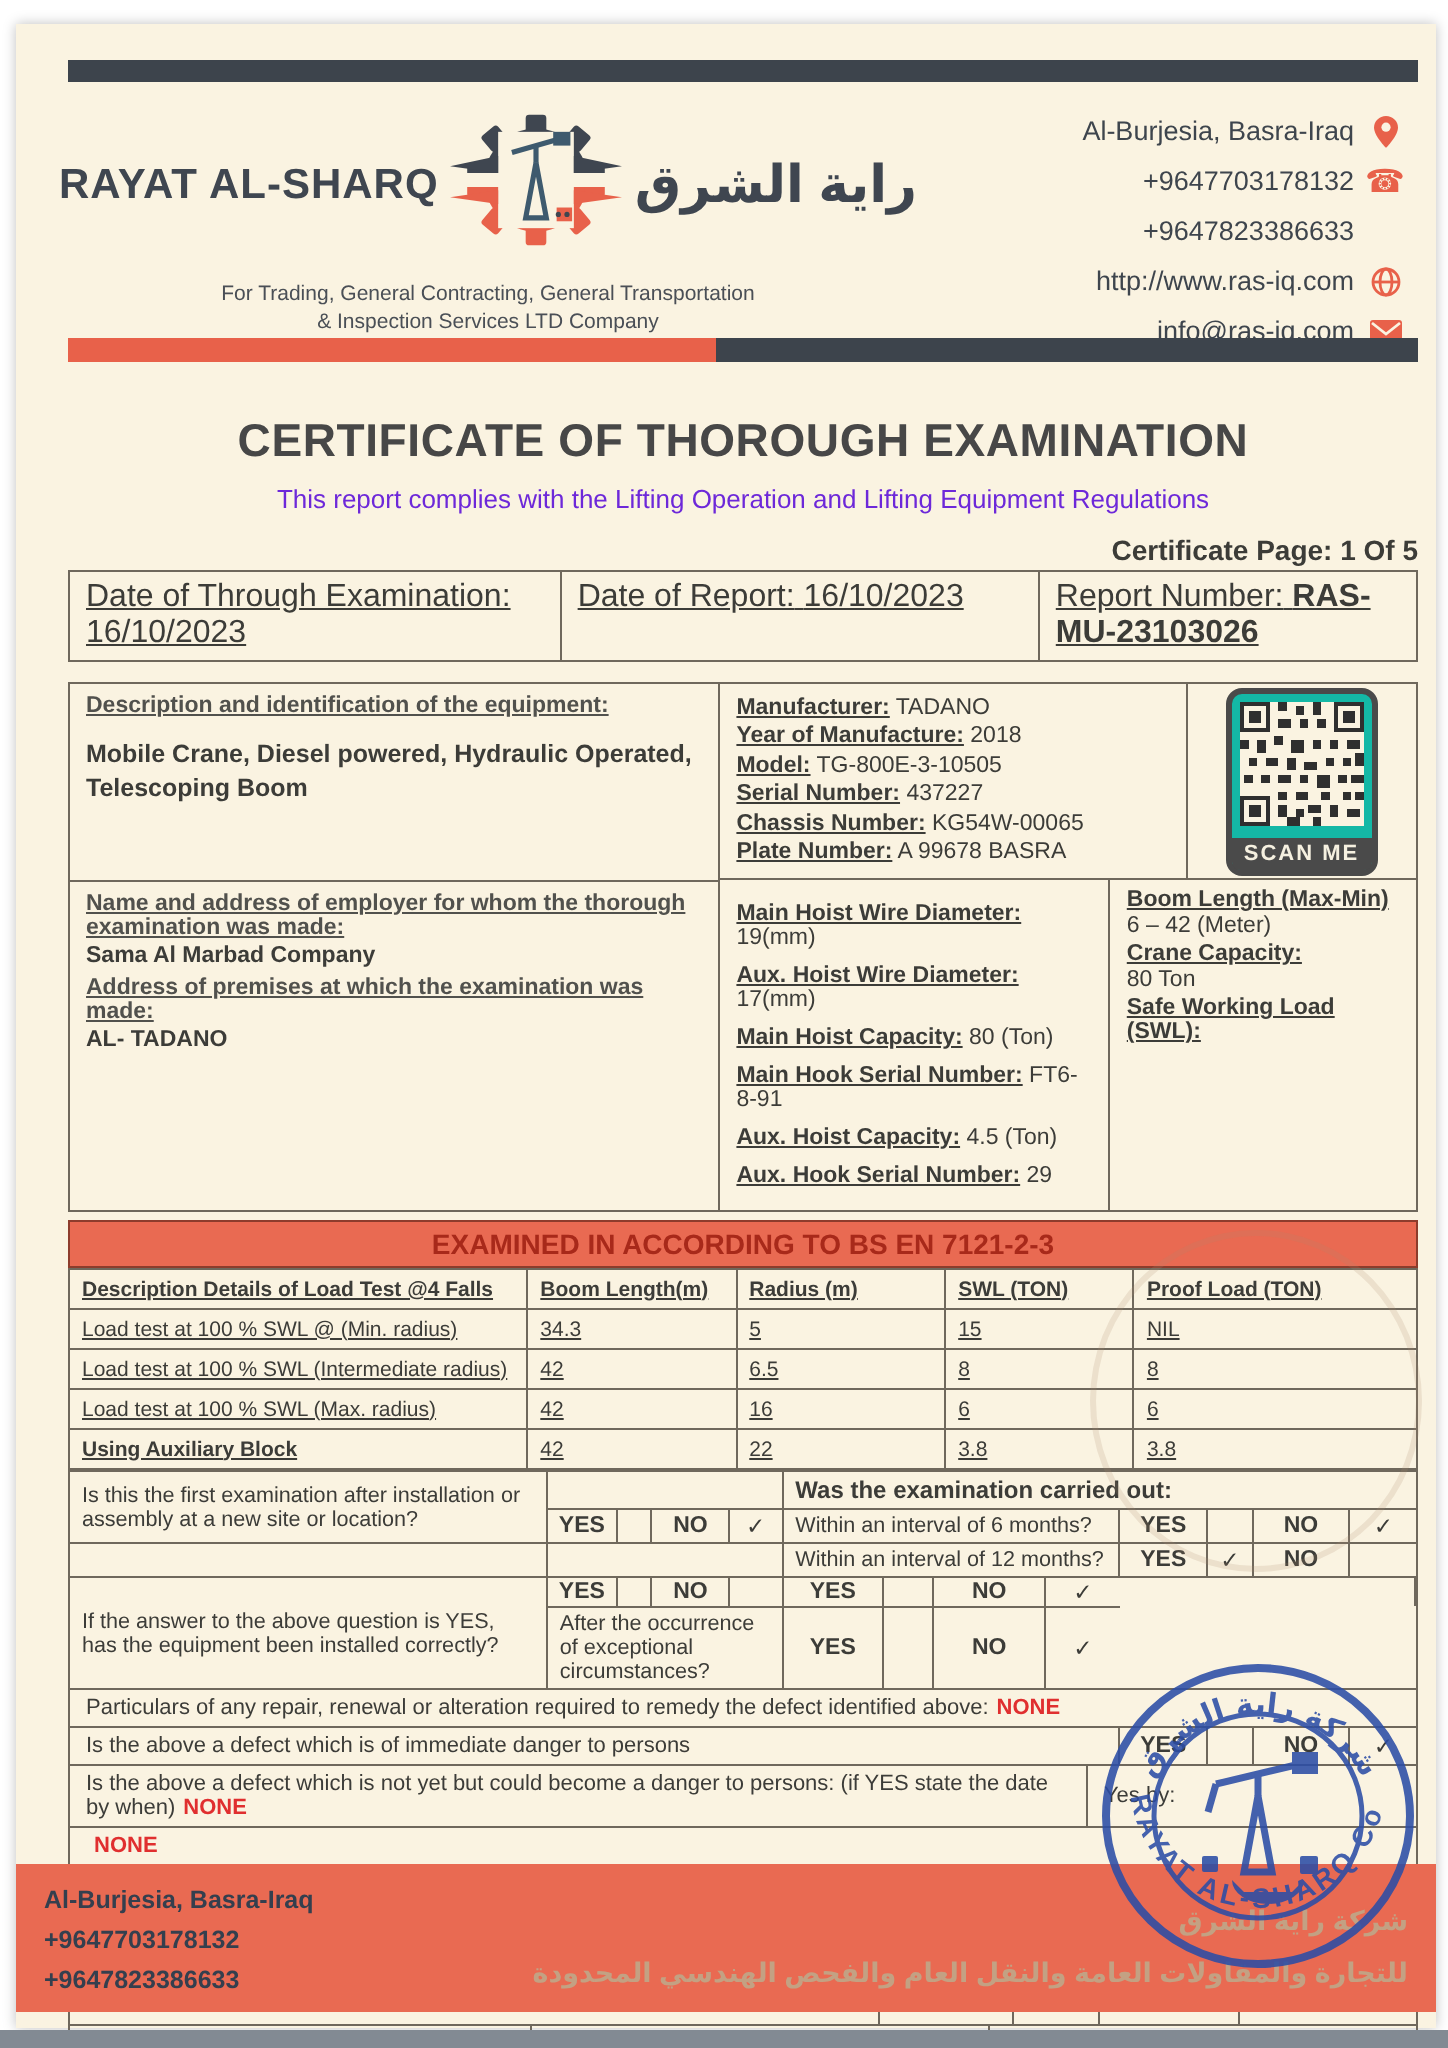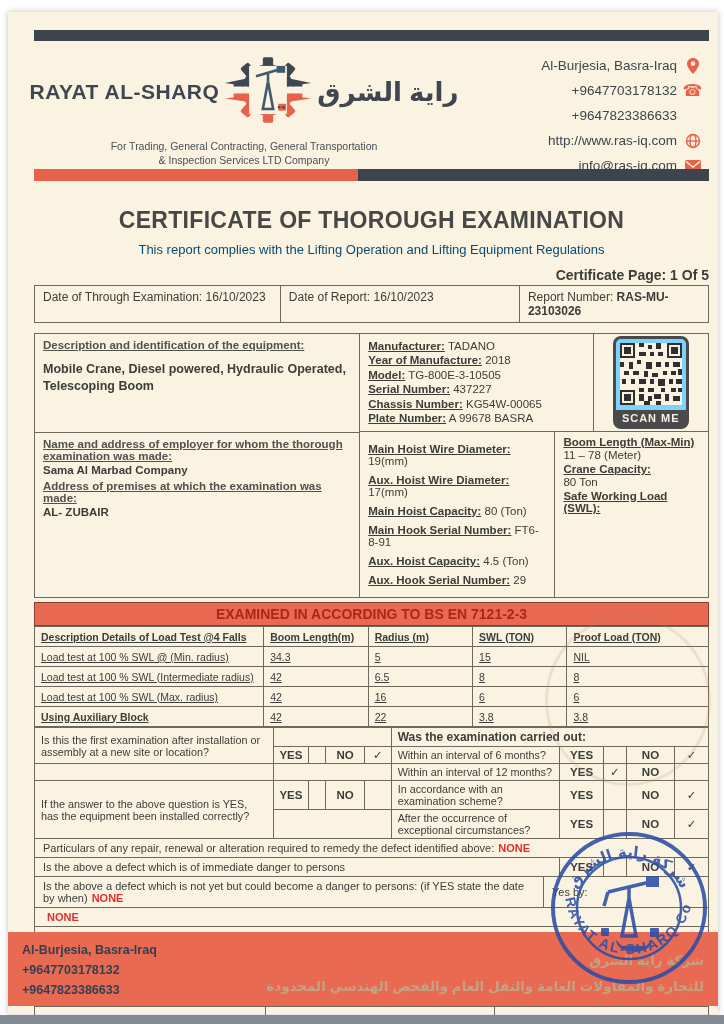--- a/index.html
+++ b/index.html
@@ -16,25 +16,25 @@
   .tagline{font-size:10.5px;color:#4a4f56;line-height:1.35;margin-top:2px;}
   .contacts{display:flex;flex-direction:column;gap:8px;align-items:flex-end;padding-top:10px;padding-right:4px;}
   .c-line{display:flex;align-items:center;gap:7px;font-size:13.5px;color:#3e454d;height:17px;}
   .c-ic{width:17px;height:17px;display:inline-flex;align-items:center;justify-content:center;color:#e8614a;}
   .c-ic.empty{visibility:hidden;}
   .divider{display:flex;height:12px;margin-top:4px;}
   .divider .seg-o{width:48%;background:#e8614a;}
   .divider .seg-d{width:52%;background:#3d444c;}
   
   .title{font-size:23px;font-weight:bold;text-align:center;color:#474747;margin-top:26px;letter-spacing:.3px;}
-  .subtitle{font-size:13px;text-align:center;color:#0c4a6e;margin-top:8px;}
+  .subtitle{font-size:13px;text-align:center;color:#6d28d9;margin-top:8px;}
   .certpage{font-size:14px;font-weight:bold;text-align:right;margin:10px 0 2px 0;color:#3c3c38;}
   
   .brd{border:1px solid #6f685c;}
-  .dates{display:flex;font-size:12px;}
+  .dates{display:flex;font-size:16px;text-decoration:underline;}
   .dates>div{padding:4px 8px;border-right:1px solid #6f685c;}
   .dates>div:last-child{border-right:none;}
   b.v{font-weight:bold;}
   
   .equip{display:flex;margin-top:10px;font-size:11.5px;}
   .eq-left{width:48.1%;display:flex;flex-direction:column;border:1px solid #6f685c;border-right:none;}
   .eq-left .bx{padding:5px 8px;}
   .eq-left .bx1{height:88px;border-bottom:1px solid #6f685c;}
   .eq-left .bx2{flex:1;}
   .eq-right{width:51.9%;display:flex;flex-direction:column;}
@@ -42,21 +42,21 @@
   .eq-manu{width:65.4%;border:1px solid #6f685c;padding:3px 8px;}
   .eq-qr{width:34.6%;border:1px solid #6f685c;border-left:none;display:flex;align-items:center;justify-content:center;}
   .eq-rowB{display:flex;flex:1;}
   .eq-hoist{width:56.6%;border:1px solid #6f685c;border-top:none;padding:4px 8px;}
   .eq-boom{width:43.4%;border:1px solid #6f685c;border-top:none;border-left:none;padding:4px 8px;}
   .lbl{font-weight:bold;text-decoration:underline;}
   .ln{margin:3px 0;}
   .eq-manu .ln{margin:2.5px 0;}
   .eq-hoist .ln{margin:7px 0;}
   .strong2{font-weight:bold;font-size:12.5px;line-height:1.35;}
-  .qrbox{border:3px solid #4a4a4a;border-radius:8px;padding:4px 4px 0 4px;background:#7dd3fc;text-align:center;}
+  .qrbox{border:3px solid #4a4a4a;border-radius:8px;padding:4px 4px 0 4px;background:#14b8a6;text-align:center;}
   .scanme{background:#4a4a4a;color:#f5f0e0;font-size:11px;font-weight:bold;letter-spacing:1px;padding:2px 0;margin:3px -4px 0 -4px;border-radius:0 0 4px 4px;}
   
   .band{background:#e96a52;border:1px solid #8d3c2c;color:#a8291a;font-size:14px;font-weight:bold;text-align:center;padding:3px 0;margin-top:4px;}
   table.load{width:100%;border-collapse:collapse;font-size:10.5px;margin-top:0;}
   table.load td,table.load th{border:1px solid #6f685c;padding:2px 6px;text-align:left;height:15px;text-decoration:underline;}
   table.load th{font-weight:bold;}
   
   .quest{display:grid;grid-template-columns:35.5% 17.5% 25% 22%;font-size:10.8px;border:1px solid #6f685c;border-top:none;margin-top:0;}
   .q-cell{border-top:1px solid #6f685c;border-right:1px solid #6f685c;padding:2px 6px;display:flex;align-items:center;}
   .q-cell.noR{border-right:none;}
@@ -218,21 +218,21 @@
     <div class="equip">
       <div class="eq-left">
         <div class="bx bx1">
           <div class="lbl gray">Description and identification of the equipment:</div>
           <div class="strong2" style="margin-top:10px;">Mobile Crane, Diesel powered, Hydraulic Operated, Telescoping Boom</div>
         </div>
         <div class="bx bx2">
           <div class="lbl gray">Name and address of employer for whom the thorough examination was made:</div>
           <div style="font-weight:bold;margin:2px 0 4px 0;">Sama Al Marbad Company</div>
           <div class="lbl gray">Address of premises at which the examination was made:</div>
-          <div style="font-weight:bold;margin-top:2px;">AL- ZUBAIR</div>
+          <div style="font-weight:bold;margin-top:2px;">AL- TADANO</div>
         </div>
       </div>
       <div class="eq-right">
         <div class="eq-rowA">
           <div class="eq-manu">
             <div class="ln"><span class="lbl">Manufacturer:</span> <span>TADANO</span></div>
             <div class="ln"><span class="lbl">Year of Manufacture:</span> <span>2018</span></div>
             <div class="ln"><span class="lbl">Model:</span> <span>TG-800E-3-10505</span></div>
             <div class="ln"><span class="lbl">Serial Number:</span> <span>437227</span></div>
             <div class="ln"><span class="lbl">Chassis Number:</span> <span>KG54W-00065</span></div>
@@ -301,21 +301,21 @@
           <div class="eq-hoist">
             <div class="ln"><span class="lbl">Main Hoist Wire Diameter:</span> <span>19(mm)</span></div>
             <div class="ln"><span class="lbl">Aux. Hoist Wire Diameter:</span> <span>17(mm)</span></div>
             <div class="ln"><span class="lbl">Main Hoist Capacity:</span> <span>80 (Ton)</span></div>
             <div class="ln"><span class="lbl">Main Hook Serial Number:</span> <span>FT6-8-91</span></div>
             <div class="ln"><span class="lbl">Aux. Hoist Capacity:</span> <span>4.5 (Ton)</span></div>
             <div class="ln"><span class="lbl">Aux. Hook Serial Number:</span> <span>29</span></div>
           </div>
           <div class="eq-boom">
             <div class="lbl">Boom Length (Max-Min)</div>
-            <div style="margin:1px 0 2px 0;">11 – 78 (Meter)</div>
+            <div style="margin:1px 0 2px 0;">6 – 42 (Meter)</div>
             <div class="lbl">Crane Capacity:</div>
             <div style="margin:1px 0 2px 0;">80 Ton</div>
             <div class="lbl">Safe Working Load (SWL):</div>
           </div>
         </div>
       </div>
     </div>
 
     <div class="band">EXAMINED IN ACCORDING TO BS EN 7121-2-3</div>
     <table class="load">
@@ -395,21 +395,20 @@
 
       <div class="q-cell" style="grid-row:4/6;">If the answer to the above question is YES, has the equipment been installed correctly?</div>
       <div class="q-cell pad0">
         <div class="ynblk">
           <div>YES</div>
           <div class="chk"></div>
           <div>NO</div>
           <div class="chk"></div>
         </div>
       </div>
-      <div class="q-cell">In accordance with an examination scheme?</div>
       <div class="q-cell pad0 noR">
         <div class="ynblk">
           <div>YES</div>
           <div class="chk"></div>
           <div>NO</div>
           <div class="chk">✓</div>
         </div>
       </div>
 
       <div class="q-cell"></div>

